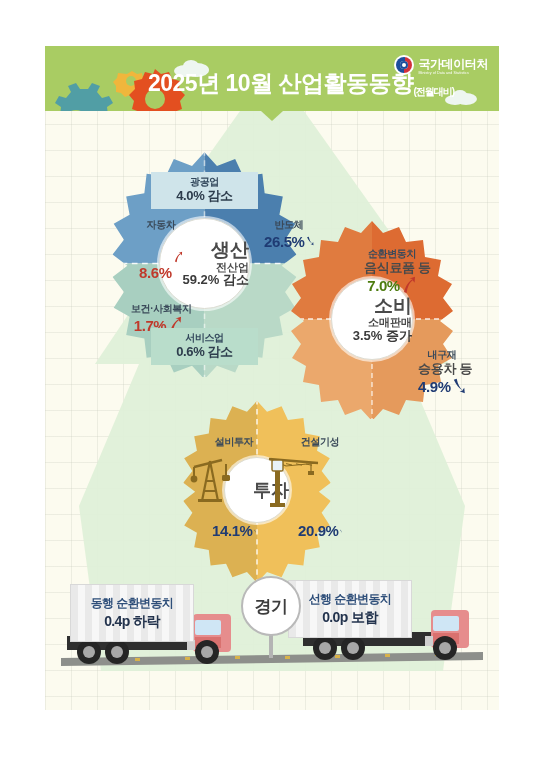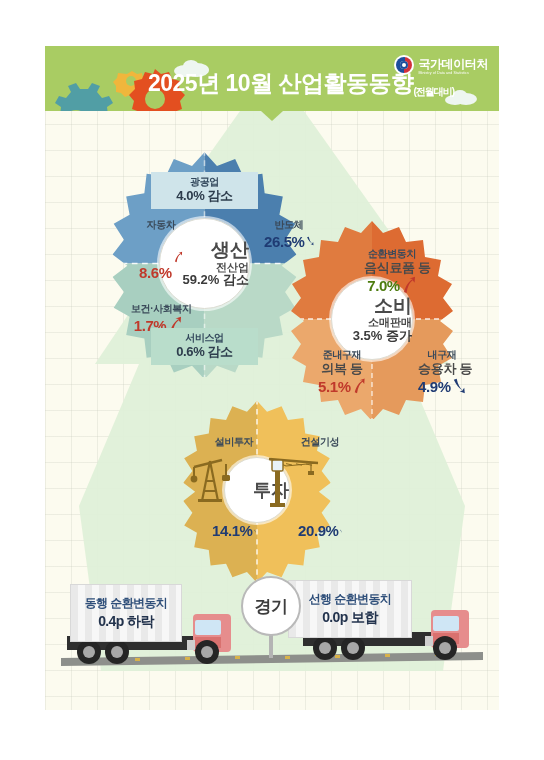--- a/index.html
+++ b/index.html
@@ -271,30 +271,20 @@
         <span class="cat">순환변동치</span>
         <span class="cat2">음식료품 등</span>
         <div class="num-row">
           <span class="num" style="color:#4d7c0f;">7.0%</span>
           <svg class="arr" width="16" height="18" viewBox="0 0 16 18">
             <path d="M3 16 C5 9 8 5 12 3 L8.5 2.5 L14 0.8 L13.6 6.8 L11.7 4.2 C8.6 6.4 6.6 10.4 5.6 17 Z" fill="#c0392b"></path>
           </svg>
         </div>
       </div>
 
-      <div class="lbl" style="left:6px; top:125px; width:88px;">
-        <span class="cat">준내구재</span>
-        <span class="cat2">의복 등</span>
-        <div class="num-row">
-          <span class="num" style="color:#c0392b;">5.1%</span>
-          <svg class="arr" width="16" height="18" viewBox="0 0 16 18">
-            <path d="M3 16 C5 9 8 5 12 3 L8.5 2.5 L14 0.8 L13.6 6.8 L11.7 4.2 C8.6 6.4 6.6 10.4 5.6 17 Z" fill="#c0392b"></path>
-          </svg>
-        </div>
-      </div>
 
       <div class="lbl" style="left:106px; top:125px; width:88px;">
         <span class="cat">내구재</span>
         <span class="cat2">승용차 등</span>
         <div class="num-row">
           <span class="num" style="color:#1f3b73;">4.9%</span>
           <svg class="arr" width="16" height="18" viewBox="0 0 16 18">
             <path d="M2 2 C5 8 8 12 12 14 L8.5 14.8 L14.2 17 L13.6 11 L11.6 13.6 C8.6 11.4 6.6 7.4 5.2 1 Z" fill="#1f3b73"></path>
           </svg>
         </div>
@@ -406,21 +396,21 @@
           <circle cx="280" cy="108" r="6" fill="#a8a8a8"></circle>
         <circle cx="308" cy="108" r="12" fill="#252525"></circle>
           <circle cx="308" cy="108" r="6" fill="#a8a8a8"></circle>
         <circle cx="400" cy="108" r="12" fill="#252525"></circle>
           <circle cx="400" cy="108" r="6" fill="#a8a8a8"></circle>
       </g>
 
       <rect x="224" y="66" width="4" height="52" fill="#b4b4b4"></rect>
     </svg>
 
-    <div class="panel" style="left:25px; top:538px; width:112px; height:58px;">
+    <div class="panel" style="left:25px; top:538px; width:124px; height:58px;">
       <span class="p1">동행 순환변동치</span>
       <span class="p2">0.4p 하락</span>
     </div>
 
     <div class="panel" style="left:243px; top:534px; width:124px; height:58px;">
       <span class="p1">선행 순환변동치</span>
       <span class="p2">0.0p 보합</span>
     </div>
 
     <div class="sign-circle" style="left:196px; top:530px;justify-content:center;">

